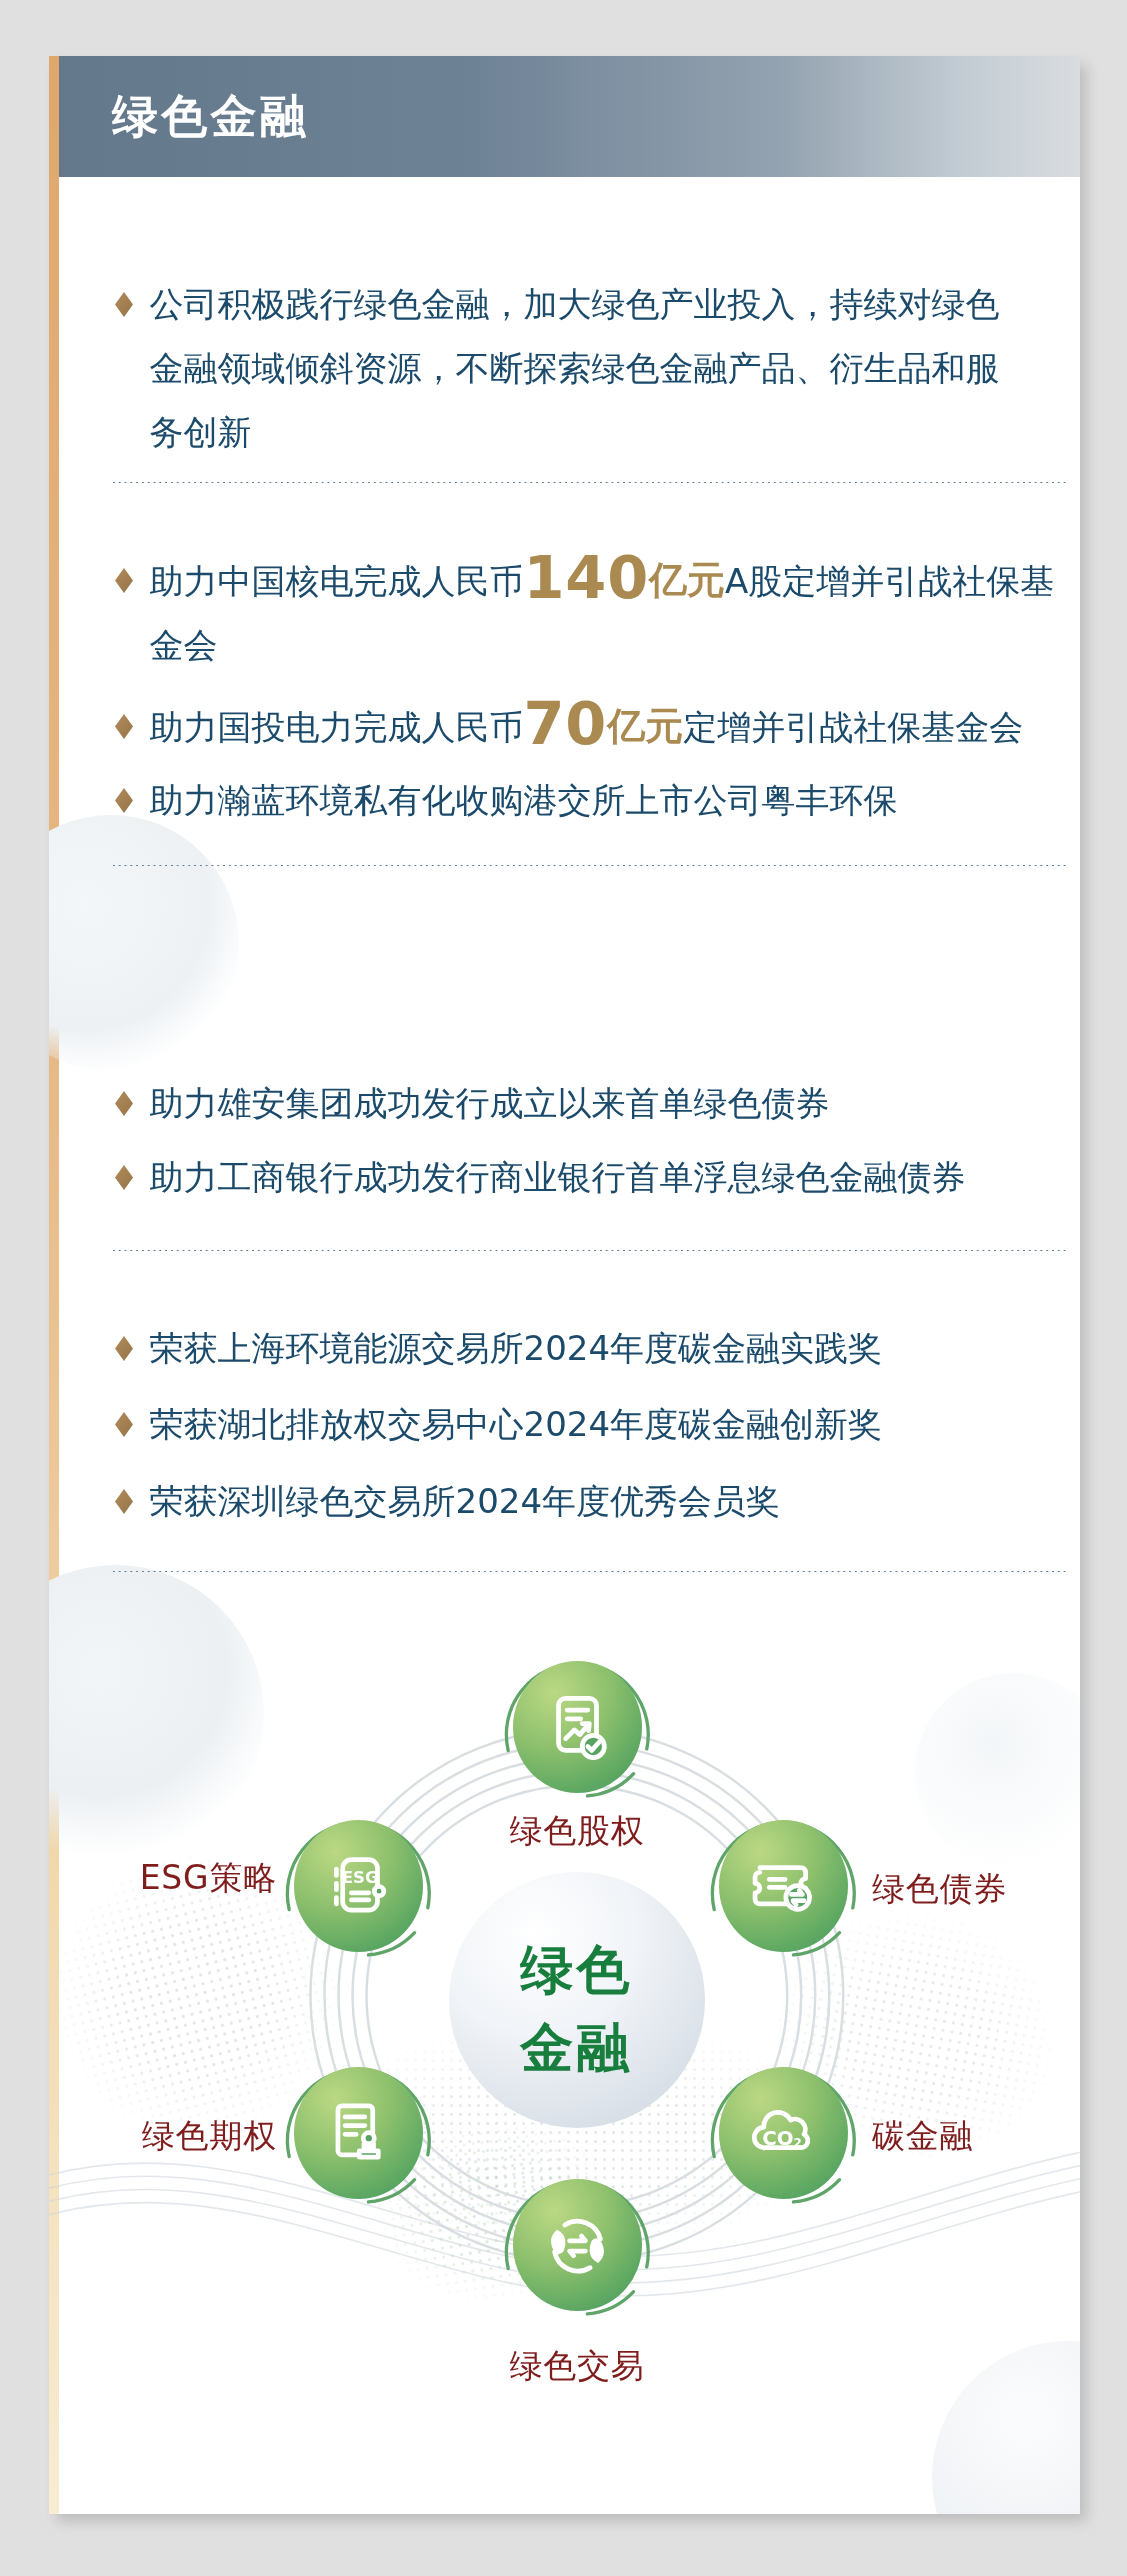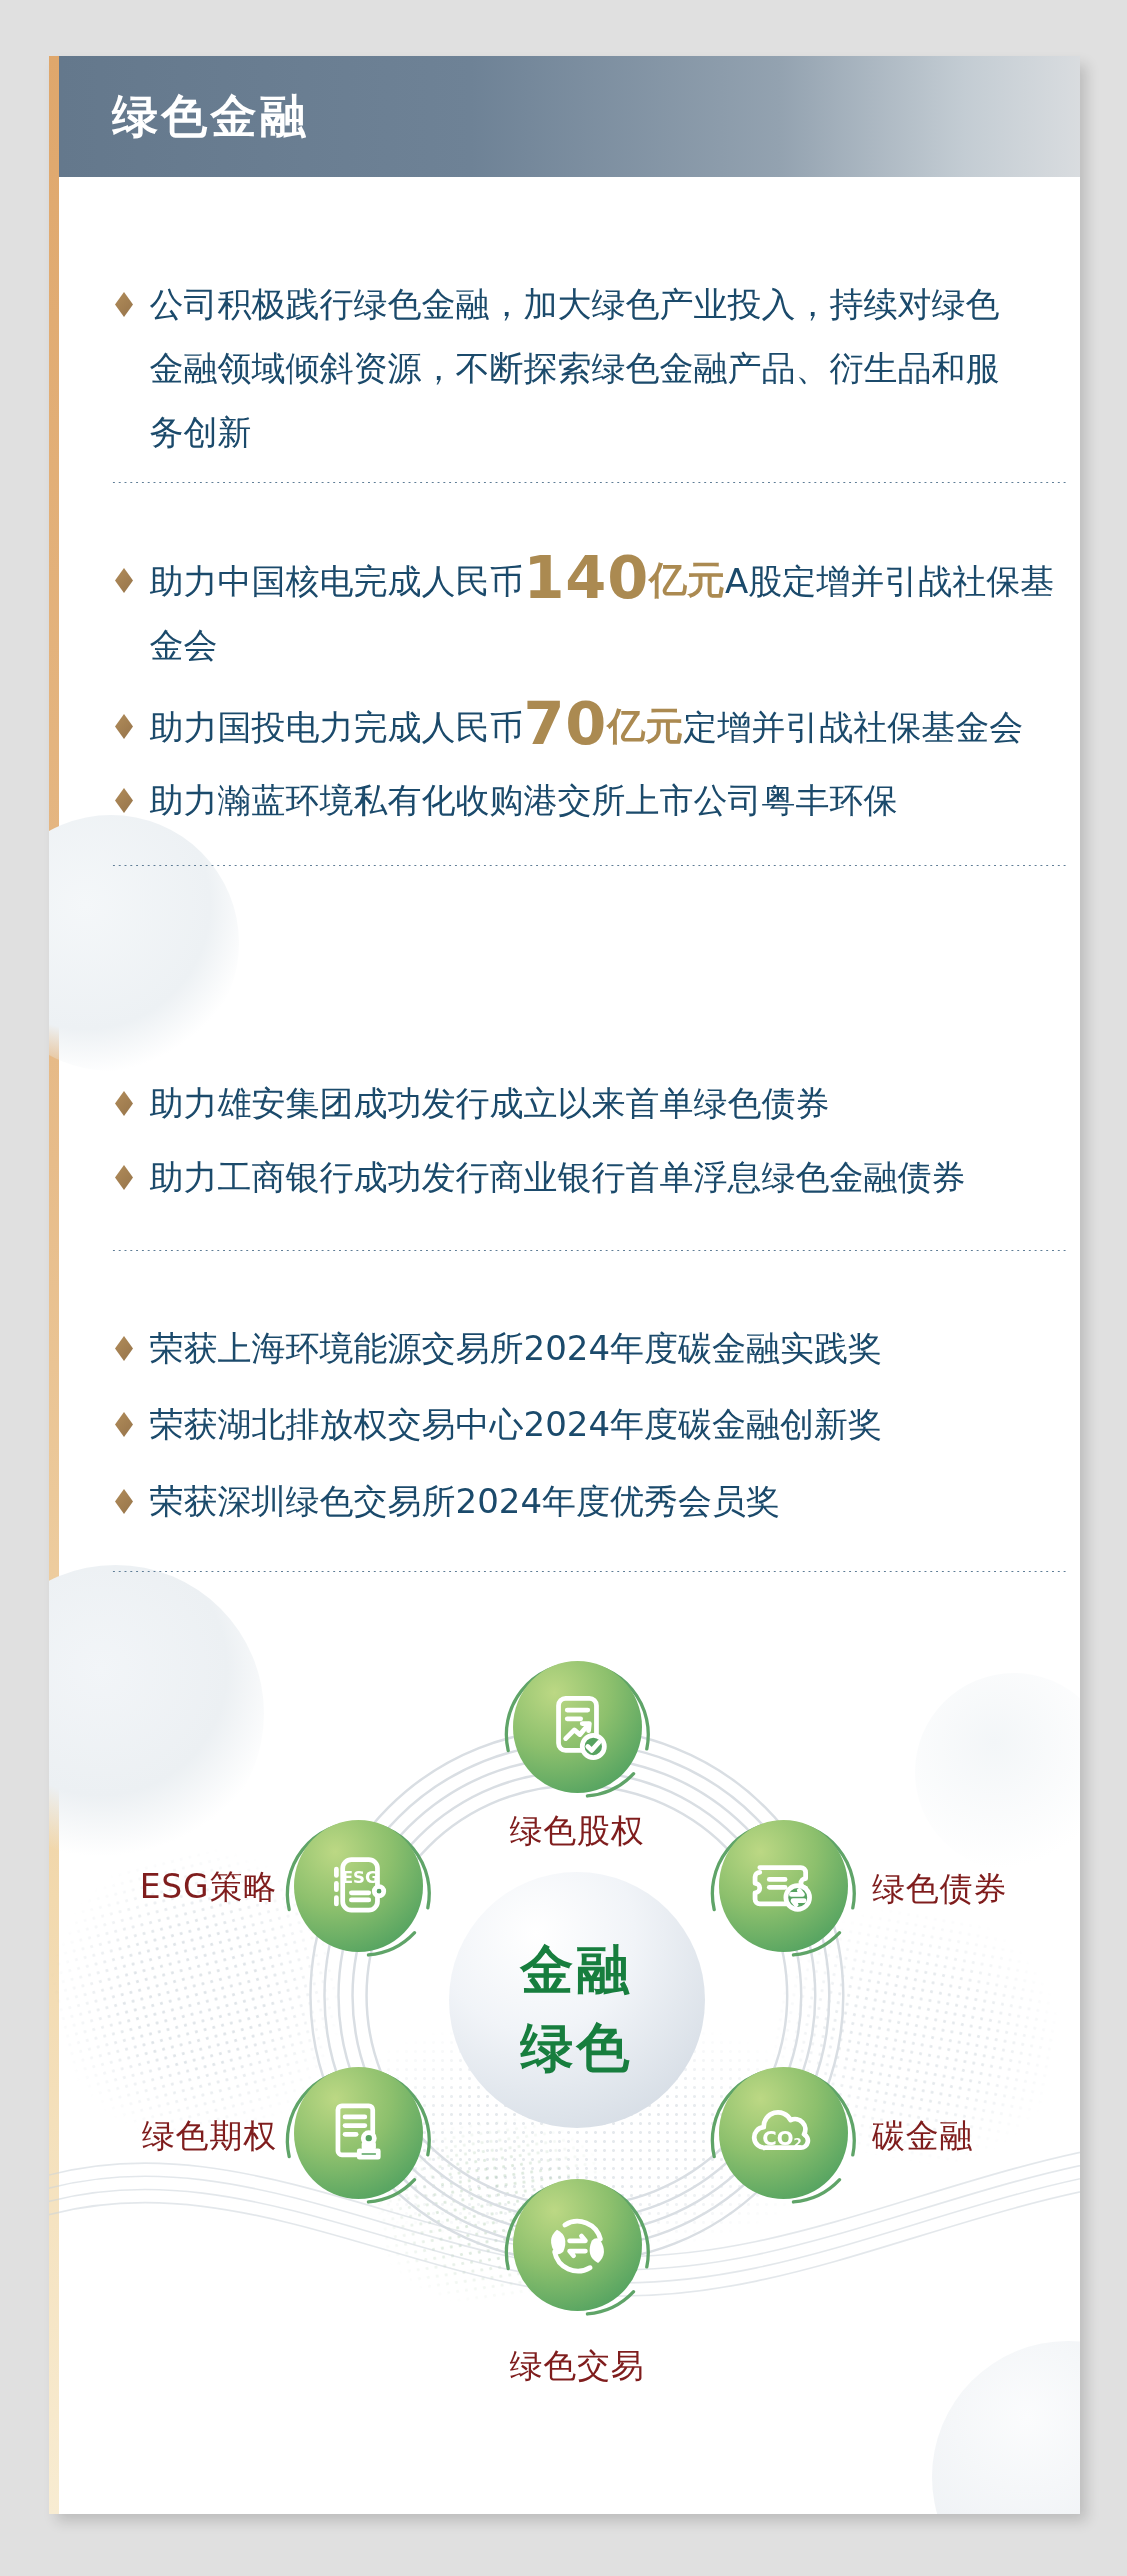--- a/index.html
+++ b/index.html
@@ -144,22 +144,22 @@
         <g fill="none" stroke="#cdd5db" stroke-width="2" opacity=".55">
           <path d="M-40 700 C 200 610 430 770 660 785 C 880 798 1070 690 1300 650"></path>
           <path d="M-40 716 C 200 626 430 786 660 801 C 880 814 1070 706 1300 666"></path>
           <path d="M-40 732 C 200 642 430 802 660 817 C 880 830 1070 722 1300 682"></path>
           <path d="M-40 748 C 200 658 430 818 660 833 C 880 846 1070 738 1300 698"></path>
         </g>
       </svg>
 
       <div class="center-bubble"></div>
       <div class="center-text">
+        <div>绿色</div>
         <div>金融</div>
-        <div>绿色</div>
       </div>
 
       <div class="node" style="left:464px;top:53px">
         <svg class="arcs" viewBox="0 0 200 200">
           <g fill="none" stroke="#5fa468" stroke-width="4" stroke-linecap="round">
             <path d="M 16 128 A 86 86 0 1 1 184 126"></path>
             <path d="M 168 156 A 86 86 0 0 1 112 183"></path>
           </g>
         </svg>
         <div class="ncircle">
@@ -189,21 +189,21 @@
             <line x1="22" y1="28" x2="22" y2="36"></line>
             <line x1="22" y1="46" x2="22" y2="54"></line>
             <line x1="22" y1="64" x2="22" y2="72"></line>
             <circle cx="76" cy="56" r="6" fill="#57a361"></circle>
             <text x="52" y="45" font-size="21" font-weight="bold" fill="#ffffff" stroke="none" text-anchor="middle" font-family="DejaVu Sans, sans-serif"><tspan>ESG</tspan></text>
             <line x1="41" y1="58" x2="63" y2="58"></line>
             <line x1="41" y1="67" x2="63" y2="67"></line>
           </svg>
         </div>
       </div>
-      <div class="nlabel" style="right:803px;top:257px">ESG策略</div>
+      <div class="nlabel" style="right:803px;top:248px">ESG策略</div>
 
       <div class="node" style="left:670px;top:212px">
         <svg class="arcs" viewBox="0 0 200 200">
           <g fill="none" stroke="#5fa468" stroke-width="4" stroke-linecap="round">
             <path d="M 16 128 A 86 86 0 1 1 184 126"></path>
             <path d="M 168 156 A 86 86 0 0 1 112 183"></path>
           </g>
         </svg>
         <div class="ncircle">
           <svg class="glyph" viewBox="0 0 100 100" fill="none" stroke="#ffffff" stroke-width="6" stroke-linecap="round" stroke-linejoin="round">

